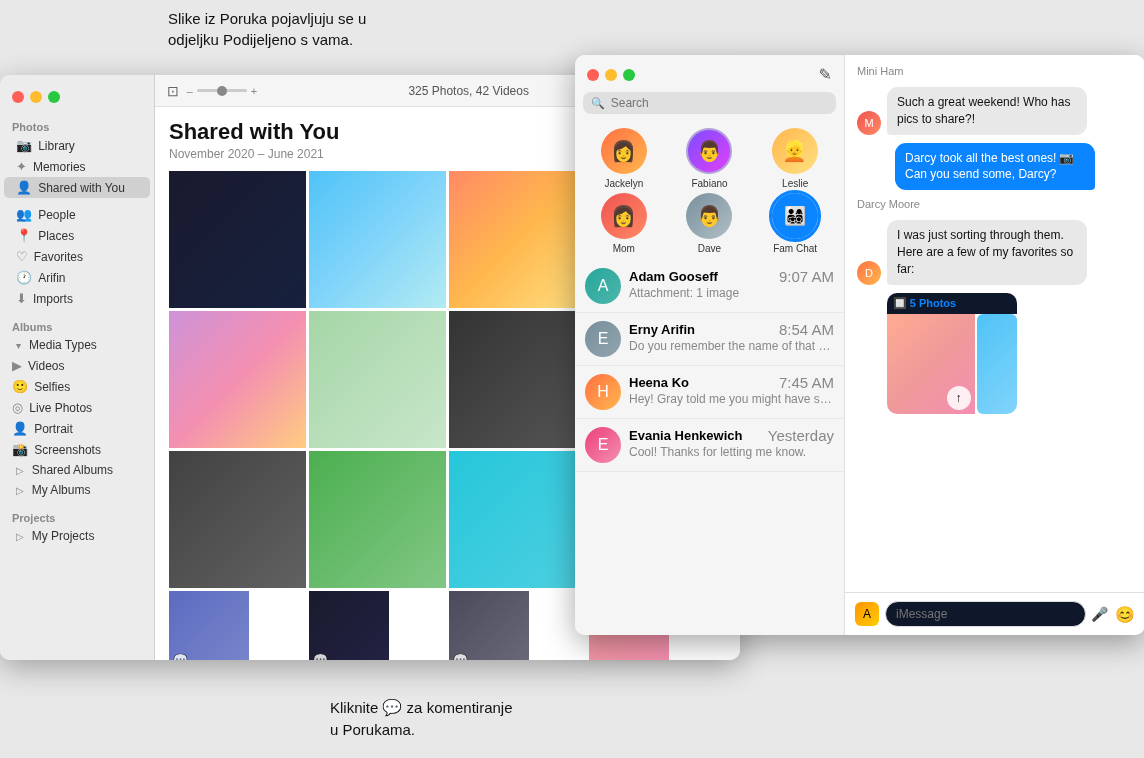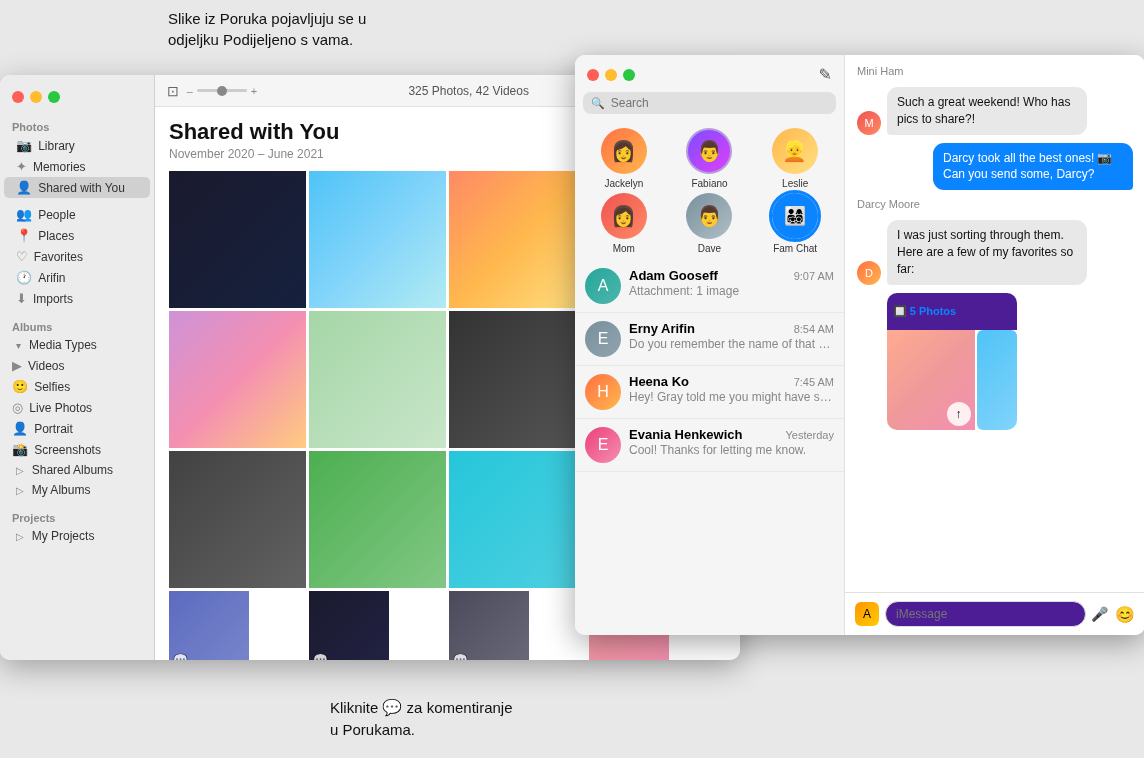--- a/index.html
+++ b/index.html
@@ -351,21 +351,21 @@
       display: flex;
       justify-content: space-between;
       align-items: center;
     }
     .msg-conv-name {
       font-size: 13px;
       font-weight: 600;
       color: #000000;
     }
     .msg-conv-time {
-      font-size: 11px;
+      font-size: 15px;
       color: #888;
     }
     .msg-conv-preview {
       font-size: 12px;
       color: #888;
       white-space: nowrap;
       overflow: hidden;
       text-overflow: ellipsis;
       margin-top: 1px;
     }
@@ -417,21 +417,21 @@
       font-size: 11px;
       color: #888;
       margin-bottom: 2px;
     }
 
     .msg-bubble-row {
       display: flex;
       align-items: flex-end;
       gap: 6px;
     }
-    .msg-bubble-row.sent { justify-content: flex-end; }
+    .msg-bubble-row.sent { justify-content: center; }
     .msg-bubble-row.received { justify-content: flex-start; }
 
     .msg-bubble {
       max-width: 200px;
       padding: 7px 10px;
       border-radius: 11px;
       font-size: 12px;
       line-height: 1.4;
     }
     .msg-bubble.sent {
@@ -459,22 +459,22 @@
 
     .photos-attachment {
       border-radius: 10px;
       overflow: hidden;
       width: 130px;
     }
     .photos-label {
       font-size: 11px;
       color: #0a84ff;
       font-weight: 600;
-      padding: 12px 6px;
-      background: #4c1d95;
+      padding: 4px 6px;
+      background: #0f172a;
       display: flex;
       align-items: center;
       gap: 4px;
     }
     .photos-thumb {
       width: 130px;
       height: 100px;
       background: linear-gradient(135deg, #ffab91, #ef9a9a, #f48fb1);
       position: relative;
     }
@@ -513,21 +513,21 @@
       font-size: 12px;
       cursor: pointer;
     }
     .msg-input-field {
       flex: 1;
       border: 1px solid #ddd;
       border-radius: 16px;
       padding: 5px 10px;
       font-size: 12px;
       color: #aaa;
-      background: #4c1d95;
+      background: #0f172a;
     }
     .msg-dictation-icon { font-size: 14px; color: #555; cursor: pointer; }
     .msg-emoji-icon { font-size: 16px; cursor: pointer; }
     .second-photo {
       width: 60px;
       height: 100px;
       background: linear-gradient(135deg, #4fc3f7, #81d4fa);
       border-radius: 6px;
     }
 

